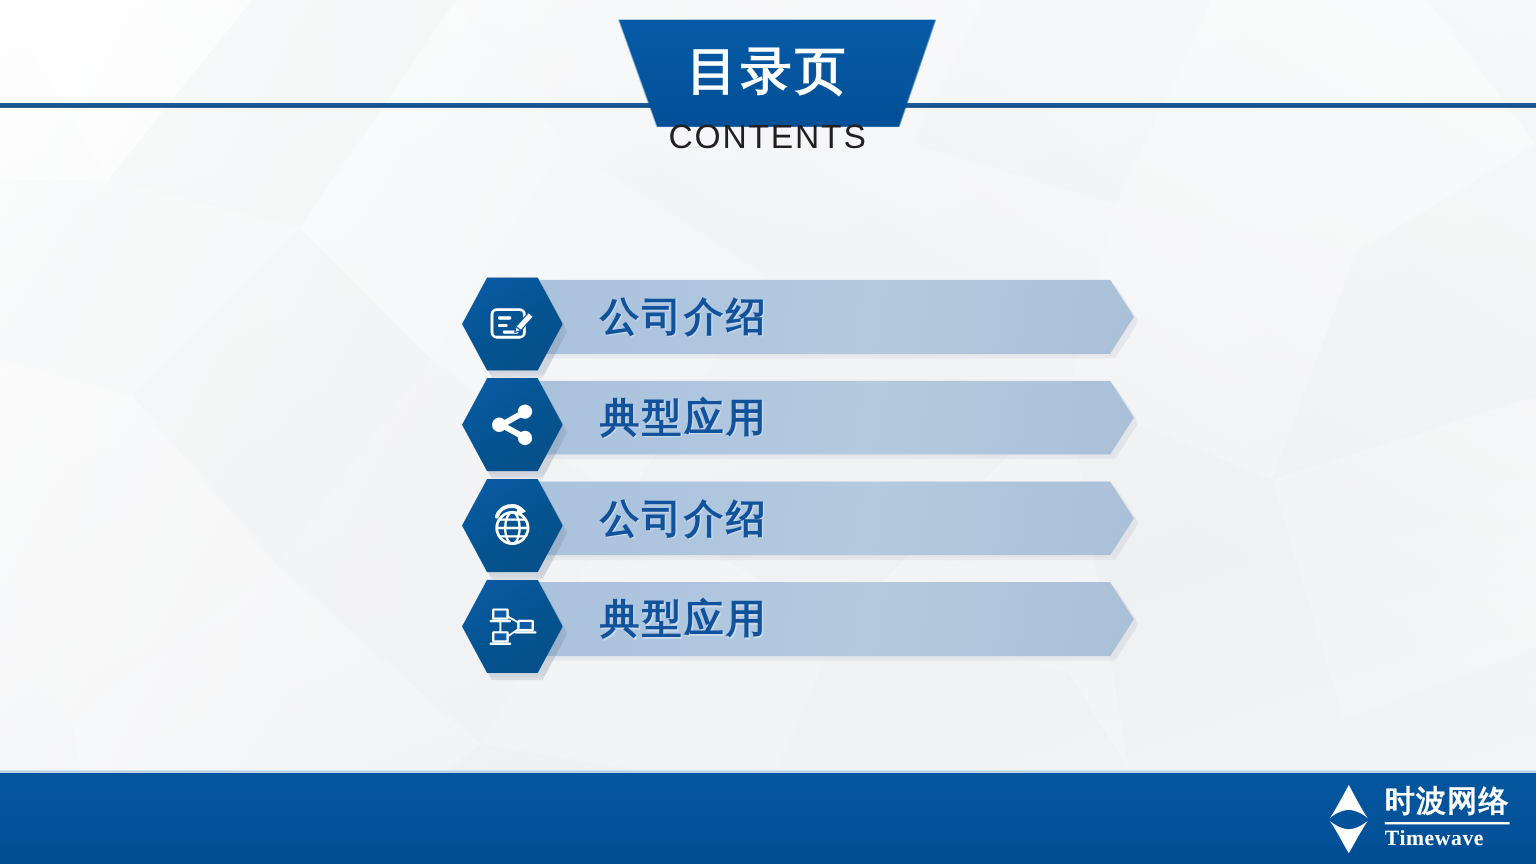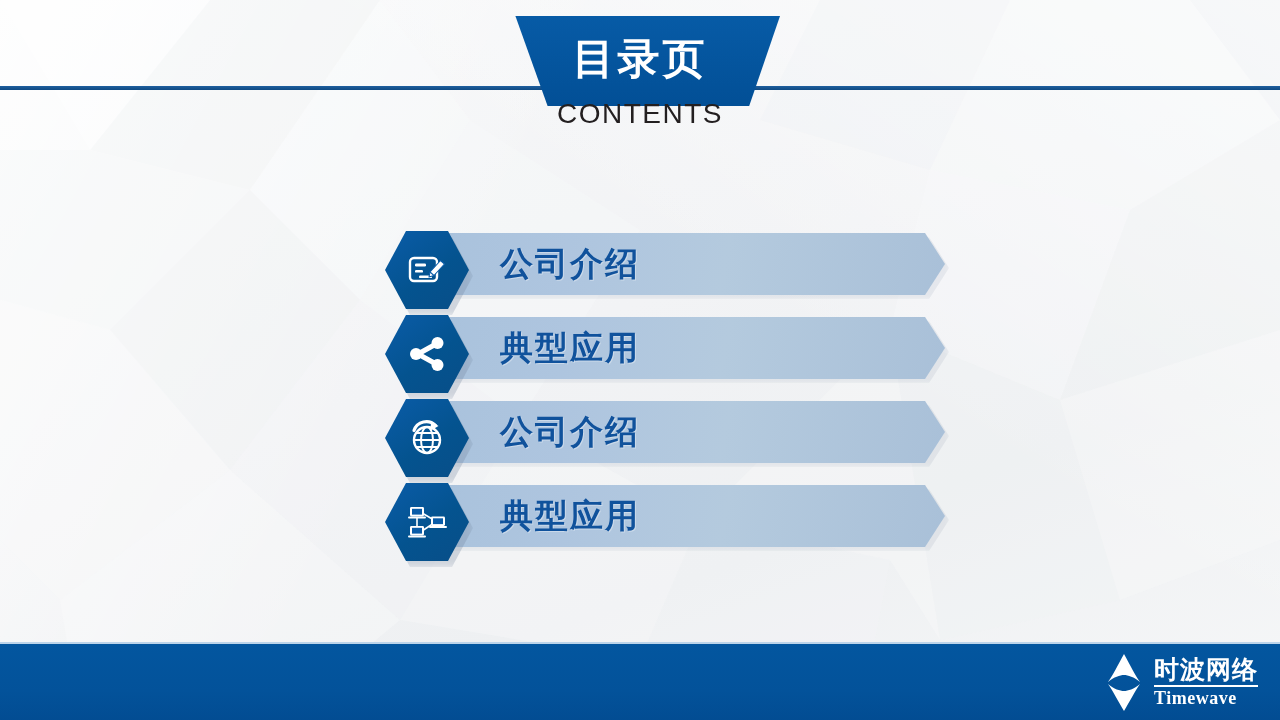--- a/index.html
+++ b/index.html
@@ -180,21 +180,21 @@
     flex-direction: column;
     align-items: stretch;
     margin-right: 12px;
   }
   .logo-cn {
     color: #ffffff;
     font-size: 25px;
     font-weight: bold;
     letter-spacing: 1px;
     line-height: 1.05;
-    font-family: Liberation Sans, sans-serif;
+    font-family: Liberation Serif, serif;
   }
   .logo-divider {
     height: 2px;
     background: #ffffff;
     margin: 2px 0 2px 0;
   }
   .logo-en {
     color: #ffffff;
     font-size: 18px;
     font-weight: bold;

